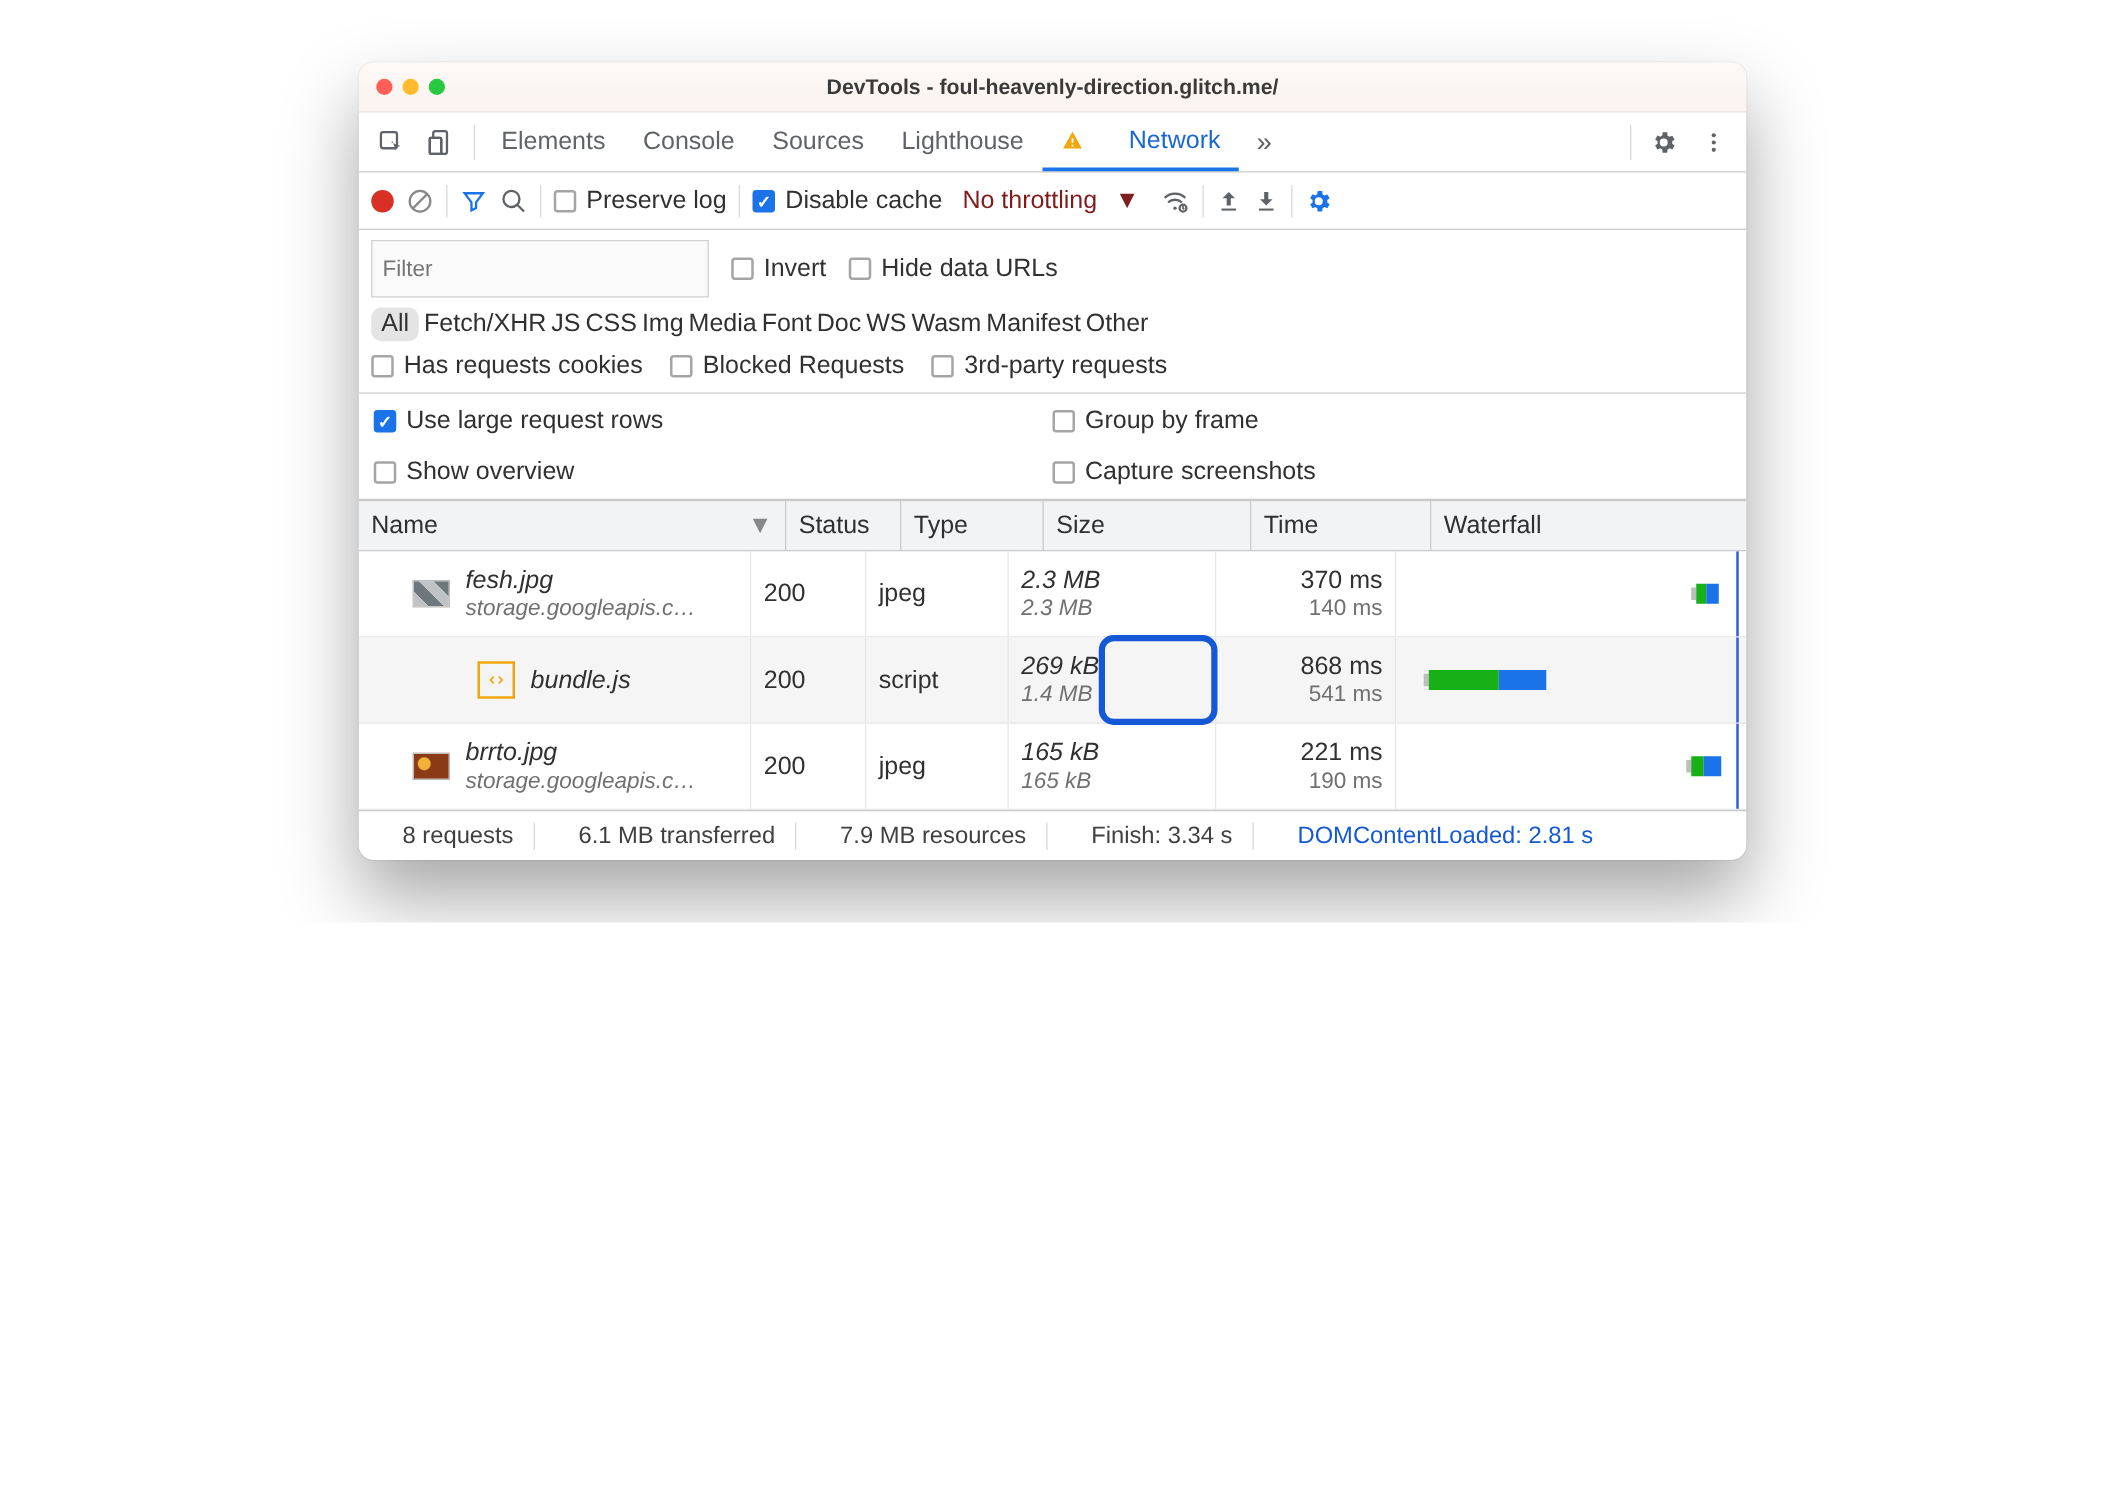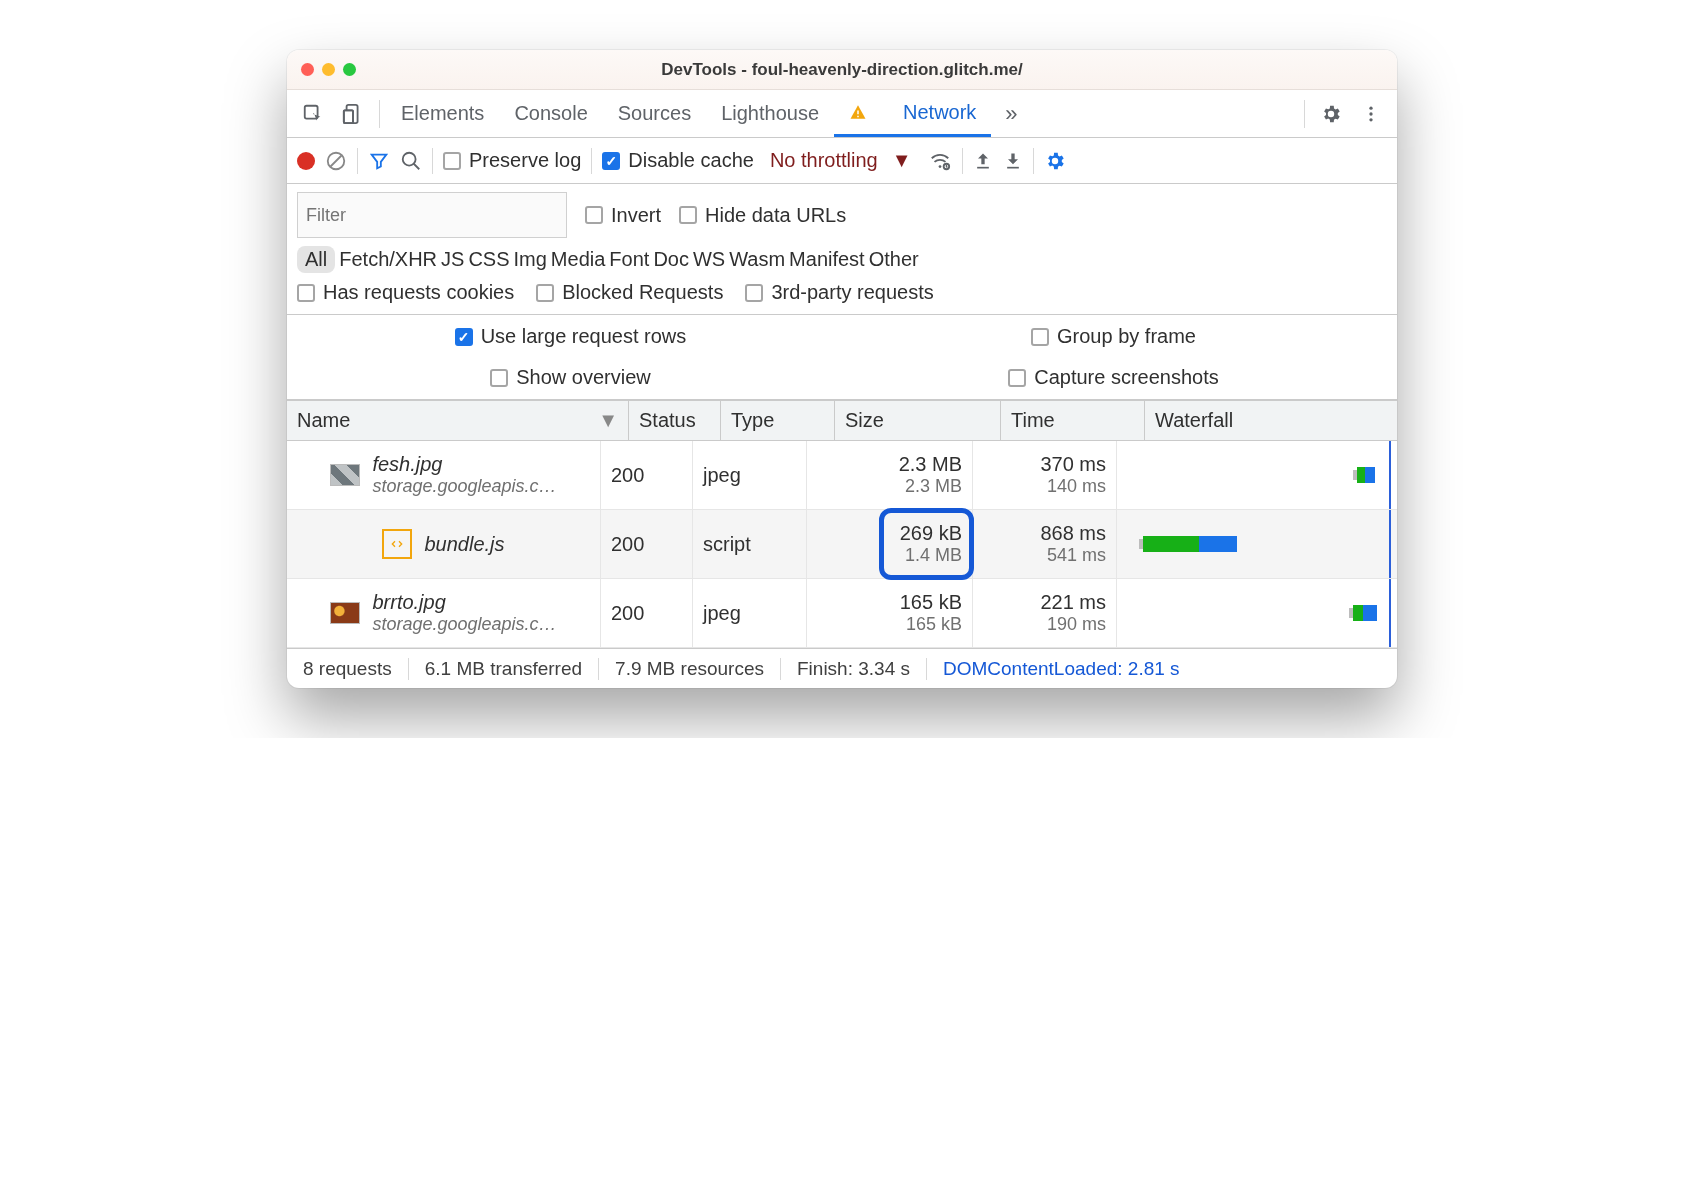--- a/index.html
+++ b/index.html
@@ -41,21 +41,21 @@
   .tabs .iconbtn{width:40px;display:flex;align-items:center;justify-content:center;color:#5f6368;}
   .tabs .sep{width:1px;height:28px;background:var(--border-light);margin:0 6px;}
   .tabs .tab{padding:0 15px;height:100%;display:flex;align-items:center;gap:6px;color:#5f6368;cursor:pointer;}
   .tabs .tab.active{color:#1967d2;border-bottom:3px solid var(--blue);font-weight:400;gap:36px;}
   .tabs .spacer{flex:1;}
   
   .toolbar{display:flex;align-items:center;height:46px;padding:0 10px;border-bottom:1px solid var(--border);gap:10px;}
   .toolbar .rec{width:18px;height:18px;border-radius:50%;background:#d93025;}
   .toolbar .ico{color:#5f6368;display:flex;align-items:center;}
   .vsep{width:1px;height:26px;background:var(--border-light);}
-  .chk{display:flex;align-items:center;gap:8px;justify-content:center;}
+  .chk{display:flex;align-items:center;gap:8px;}
   .chkbox{width:18px;height:18px;border:2px solid #a5a5a5;border-radius:3px;display:inline-flex;align-items:center;justify-content:center;}
   .chkbox.checked{background:var(--blue);border-color:var(--blue);}
   .chkbox.checked::after{content:"✓";color:#fff;font-size:14px;font-weight:700;}
   .select{display:flex;align-items:center;gap:14px;padding:0 6px;color:#7f1d1d;}
   
   .filterbar{padding:8px 10px;border-bottom:1px solid var(--border);}
   .filterrow{display:flex;align-items:center;gap:18px;margin-bottom:8px;flex-wrap:wrap;}
   .filterinput{width:270px;height:46px;border:1px solid #d0d0d0;background:#fafafa;padding:0 8px;font-size:18px;color:#777;}
   .pill{padding:2px 8px;border-radius:8px;background:#e4e4e4;}
   .ftype{color:#303030;}
@@ -72,36 +72,36 @@
   .col-wf{flex:1;border-right:none;}
   .tbody{max-height:260px;overflow:hidden;position:relative;}
   .row{display:flex;border-bottom:1px solid #e6e6e6;}
   .row.alt{background:var(--row-alt);}
   .cell{padding:6px 10px;border-right:1px solid #e6e6e6;display:flex;flex-direction:column;justify-content:center;min-height:68px;}
   .cell .l2{color:var(--muted);font-size:18px;}
   .cell.name{width:314px;flex-direction:row;align-items:center;gap:12px;}
   .cell.name .txt{display:flex;flex-direction:column;font-style:italic;}
   .cell.status{width:92px}
   .cell.type{width:114px}
-  .cell.size{width:166px;align-items:flex-end;position:relative;}
+  .cell.size{width:166px;position:relative;font-style:italic;}
   .cell.time{width:144px;align-items:flex-end}
   .cell.wf{flex:1;border-right:none;position:relative;}
   .thumb{width:30px;height:22px;border:1px solid #bbb;display:inline-block;}
   .thumb.fesh{background:linear-gradient(45deg,#bfc3c5 25%,#6e777c 25%,#6e777c 50%,#bfc3c5 50%,#bfc3c5 75%,#6e777c 75%);}
   .thumb.brrto{background:radial-gradient(circle at 30% 40%,#f3b13a 0 20%,#8a3a17 25% 100%);}
   .jsicon{width:30px;height:30px;border:2px solid #f2a60d;display:flex;align-items:center;justify-content:center;color:#f2a60d;}
   .jsicon svg{width:16px;height:16px;}
   .hlbox{position:absolute;border:5px solid #1558d6;border-radius:12px;pointer-events:none;}
   
   .wfbar{position:absolute;height:16px;top:50%;transform:translateY(-50%);}
   .wfbar .seg{position:absolute;top:0;bottom:0;}
   .wfline{position:absolute;top:0;bottom:0;width:2px;background:#2b5fd9;right:6px;}
   
   .statusbar{display:flex;align-items:center;height:40px;border-top:1px solid var(--border);font-size:19px;}
-  .statusbar .s{padding:0 16px;border-right:1px solid var(--border-light);color:#404040;}
+  .statusbar .s{padding:0 16px;border-right:1px solid var(--border-light);color:#404040;margin-left:19px;}
   .statusbar .s.dcl{color:#1558d6;border-right:none;}
   
   svg{display:block}
 </style>
 </head>
 <body>
 
 <div class="window">
 
   <div class="titlebar">

